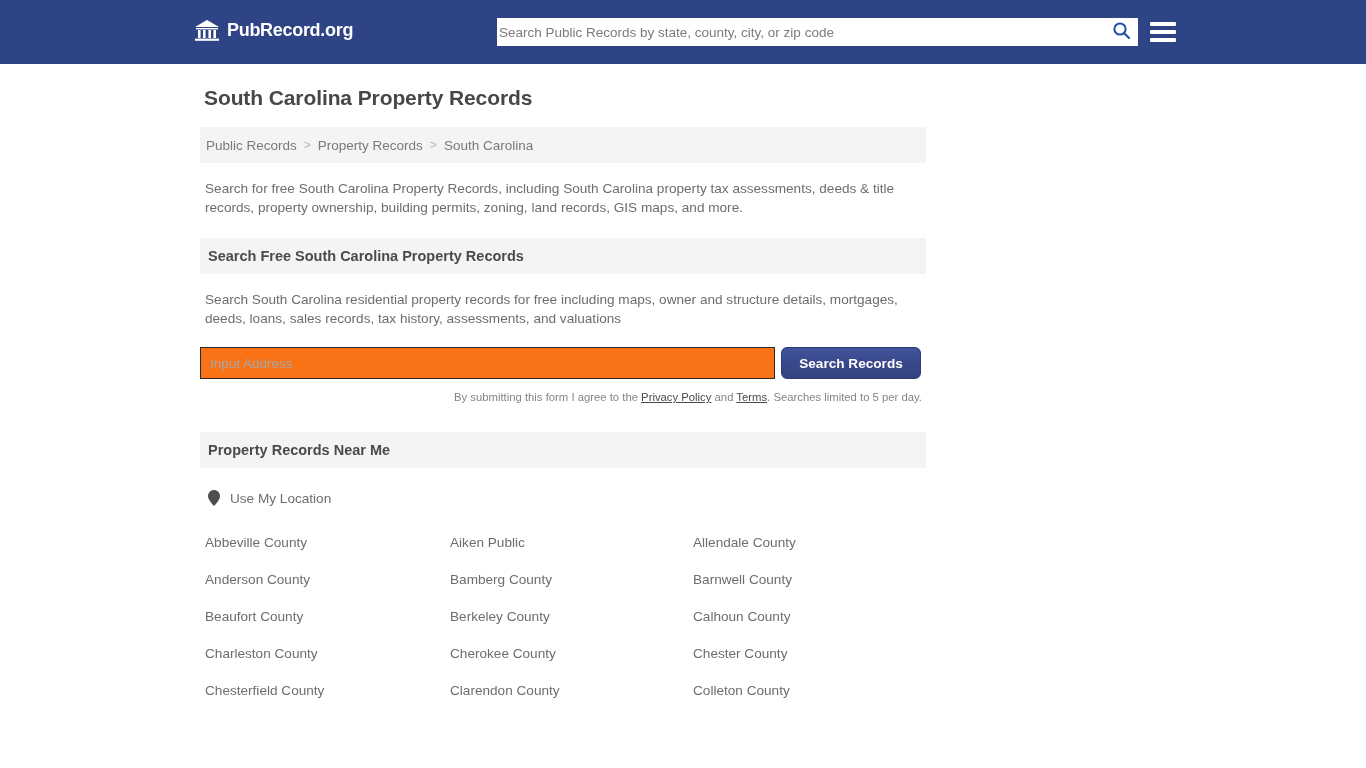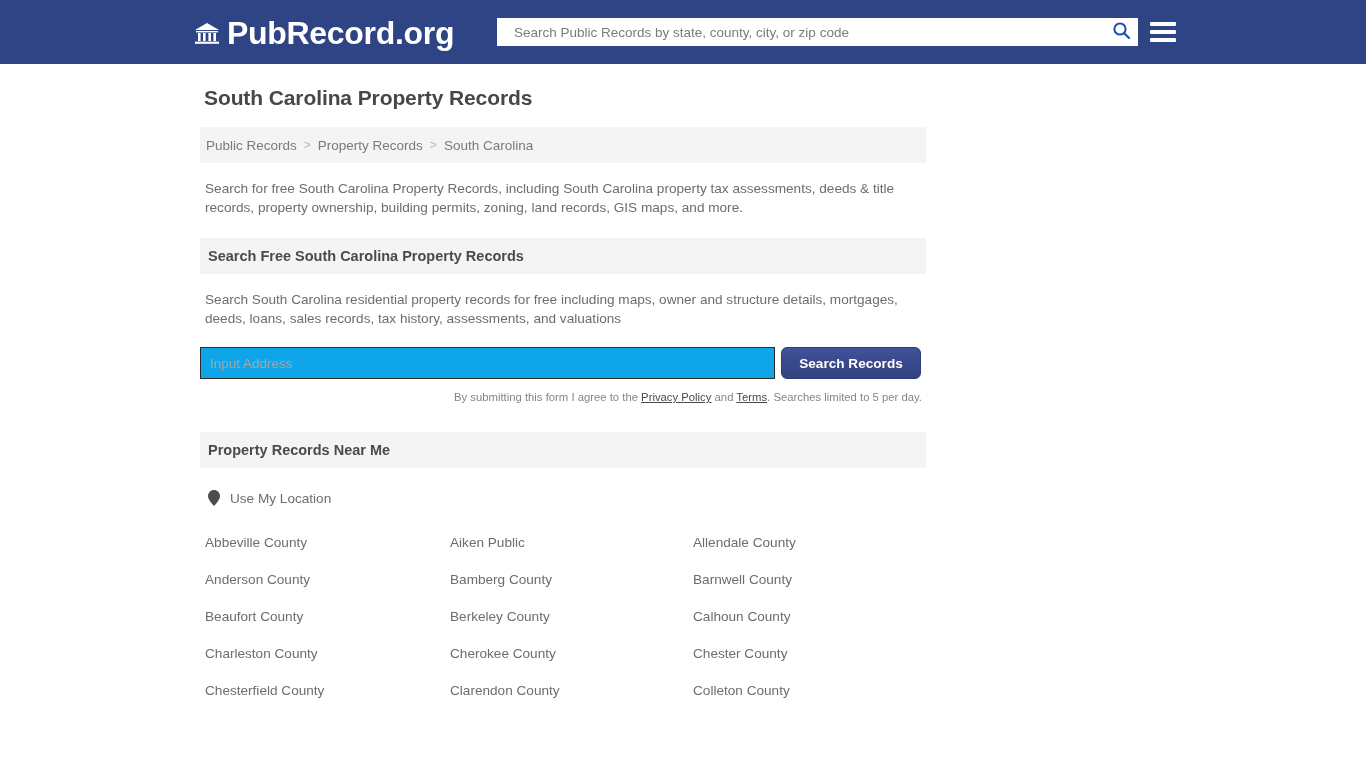--- a/index.html
+++ b/index.html
@@ -27,21 +27,21 @@
     left: 194px;
     top: 17px;
     display: flex;
     align-items: center;
     gap: 7px;
     text-decoration: none;
   }
   .brand-icon { display: block; width: 26px; height: 26px; }
   .brand-text {
     color: #ffffff;
-    font-size: 32px;
+    font-size: 18px;
     font-weight: bold;
     letter-spacing: -0.3px;
     line-height: 1;
     white-space: nowrap;
   }
 
   .searchwrap {
     position: absolute;
     left: 497px;
     top: 18px;
@@ -49,21 +49,21 @@
     height: 28px;
     background: #ffffff;
     display: flex;
     align-items: center;
   }
   .searchwrap input {
     flex: 1;
     border: 0;
     outline: none;
     height: 26px;
-    padding: 0 8px 0 17px;
+    padding: 0 8px 0 2px;
     font-family: "Liberation Sans", sans-serif;
     font-size: 13.5px;
     color: #ec4899;
     background: transparent;
   }
   .searchwrap input::placeholder { color: #7b7b7b; }
   .search-btn {
     width: 34px;
     height: 28px;
     border: 0;
@@ -165,21 +165,21 @@
   .form-row {
     margin-top: 19px;
     display: flex;
     align-items: stretch;
     gap: 6px;
   }
   .addr-input {
     width: 575px;
     height: 32px;
     border: 1px solid #2b2b2b;
-    background: #0ea5e9;
+    background: #f97316;
     padding: 0 9px;
     font-family: "Liberation Sans", sans-serif;
     font-size: 13.5px;
     color: #333333;
     outline: none;
   }
   .addr-input::placeholder { color: #a6a6a6; }
   .submit-btn {
     width: 140px;
     height: 32px;

